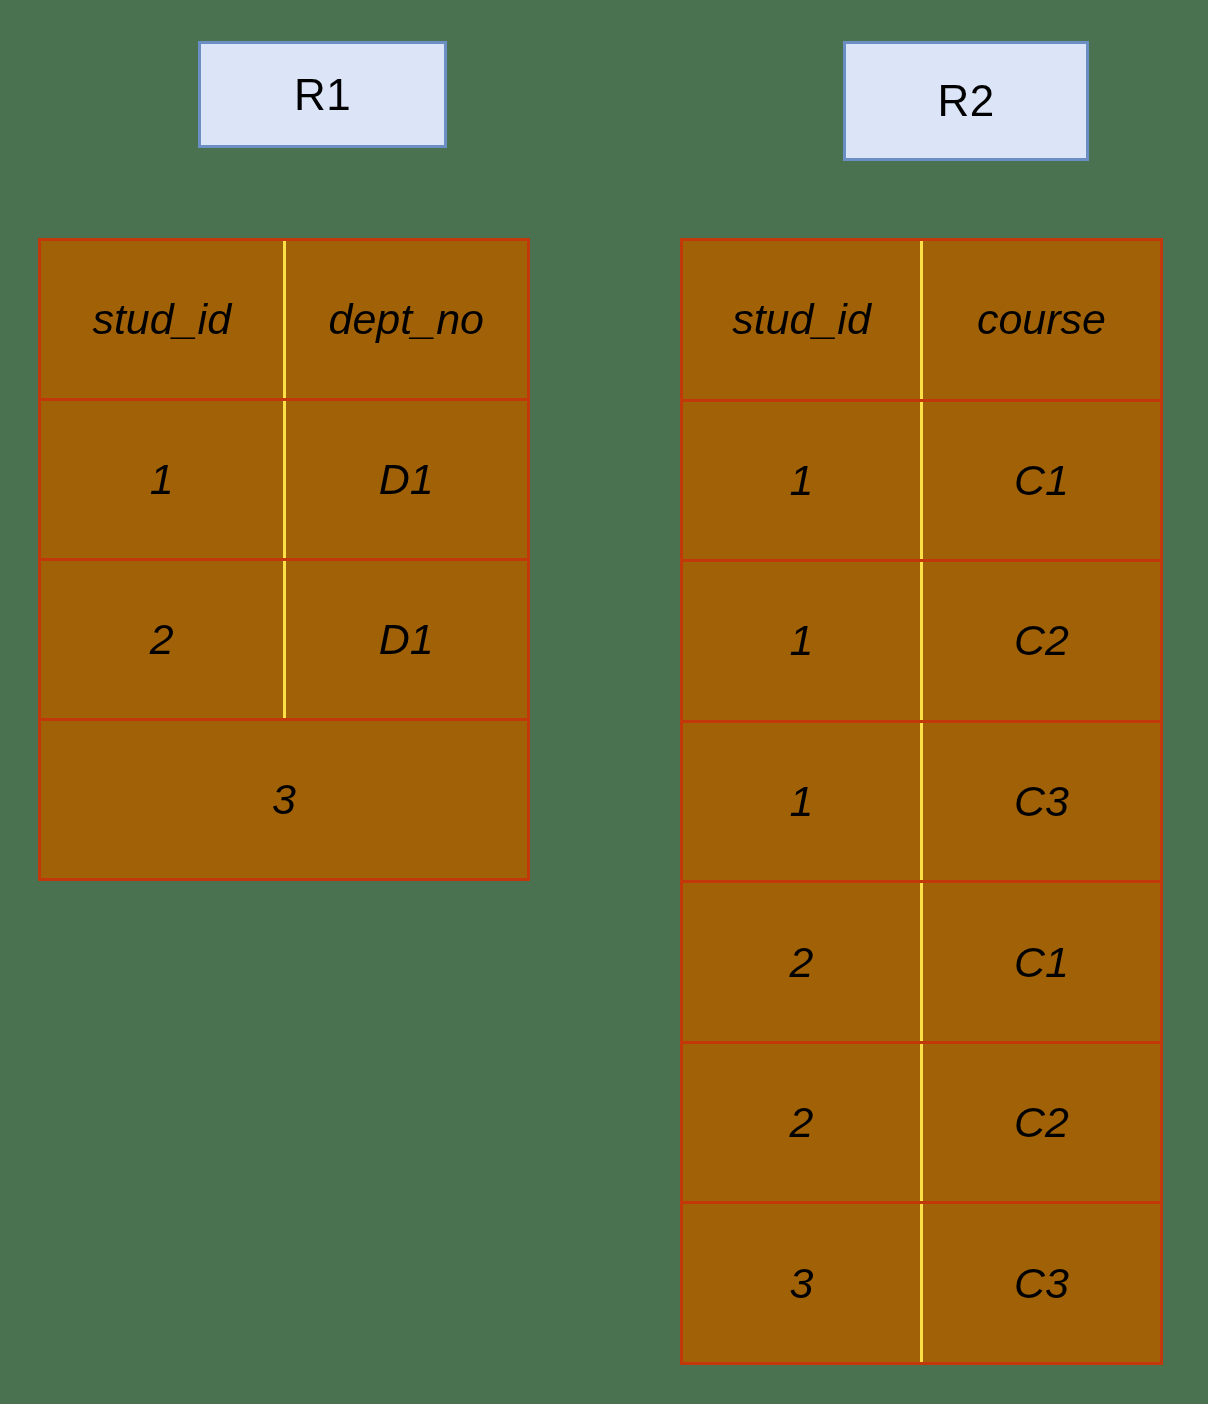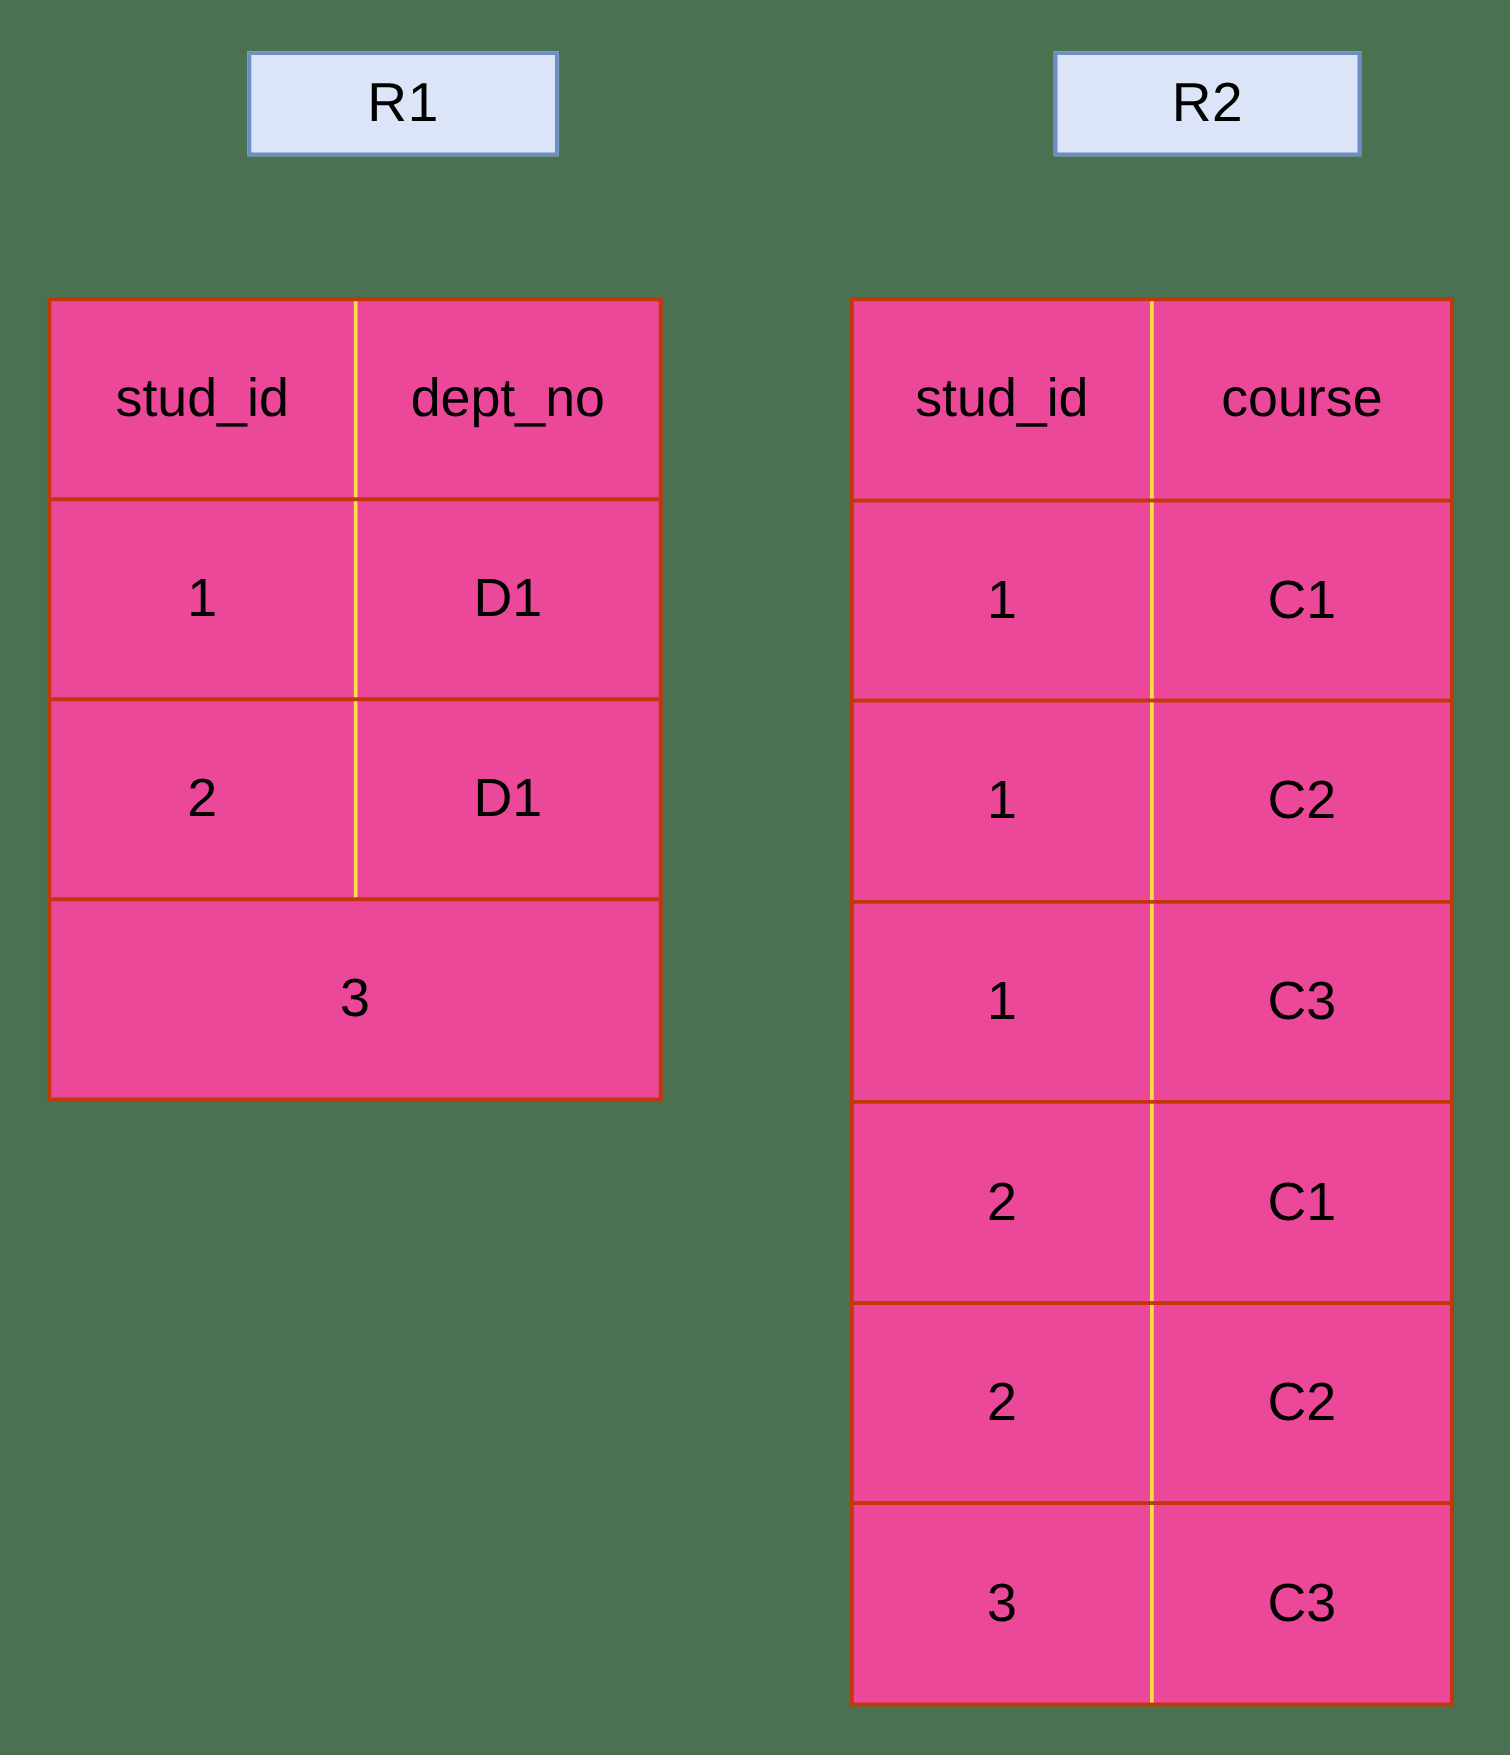--- a/index.html
+++ b/index.html
@@ -22,22 +22,22 @@
     border: 3px solid #6b8fc4;
     box-sizing: border-box;
     display: flex;
     align-items: center;
     justify-content: center;
     color: #000000;
     font-size: 44px;
     line-height: 1;
     letter-spacing: 0.5px;
   }
-  #label-r1 { left: 198px;  top: 41px; width: 249px; height: 84px; }
-  #label-r2 { left: 843px;  top: 41px; width: 246px; height: 84px; }
+  #label-r1 { left: 198px;  top: 41px; width: 249px; height: 107px; }
+  #label-r2 { left: 843px;  top: 41px; width: 246px; height: 120px; }
 
   
   .relation-table {
     position: absolute;
     border: 3px solid #c3380a;
     box-sizing: border-box;
     background: #c3380a;
     display: flex;
     flex-direction: column;
   }
@@ -47,29 +47,30 @@
   .table-row {
     display: flex;
     flex: 1 1 0;
     min-height: 0;
   }
   .table-row + .table-row {
     border-top: 3px solid #c3380a;
   }
   .table-cell {
     flex: 1 1 0;
-    background: #ec4899;
+    background: #a16207;
     display: flex;
     align-items: center;
     justify-content: center;
     color: #000000;
     font-size: 42px;
     line-height: 1;
     min-width: 0;
     box-sizing: border-box;
+    font-style: italic;
   }
   .table-cell + .table-cell {
     border-left: 3px solid #fde047;
   }
   #table-r1 .table-cell { font-size: 43px; }
   #table-r2 .table-cell { font-size: 43px; }
 </style>
 </head>
 <body>
 

